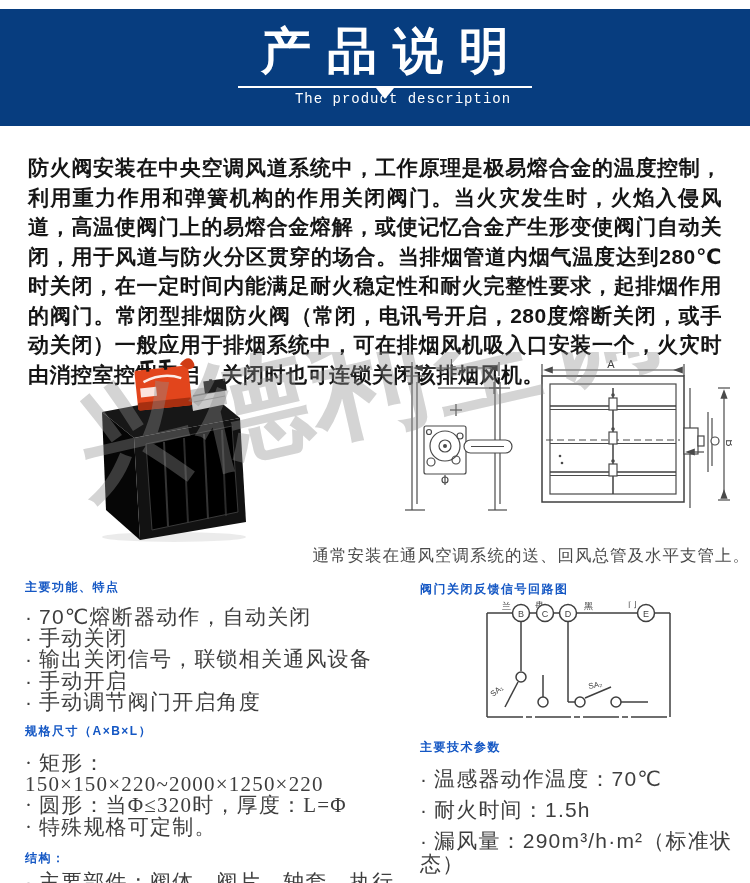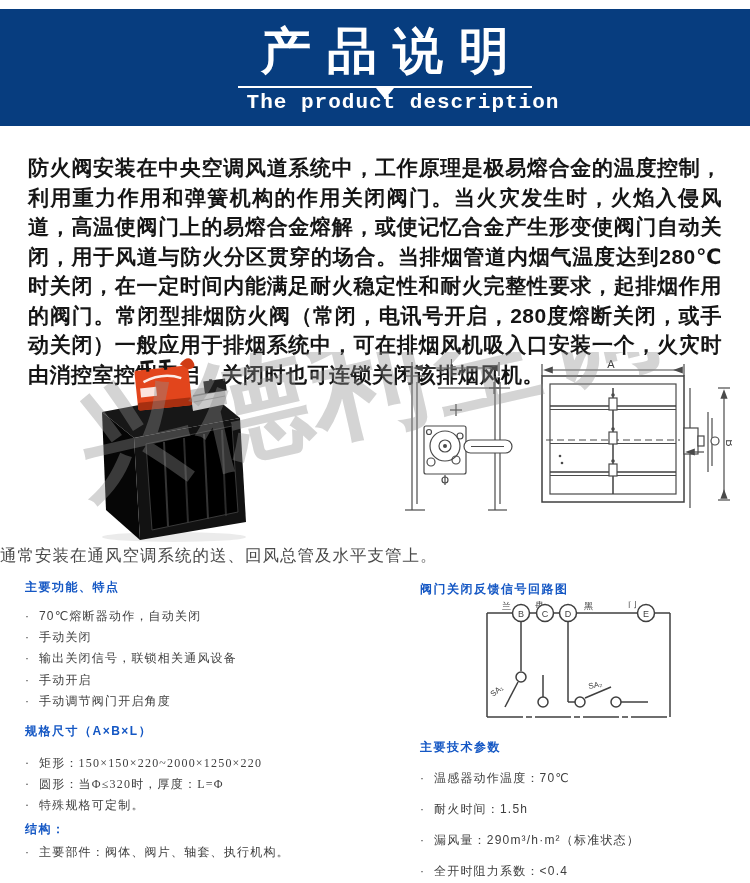--- a/index.html
+++ b/index.html
@@ -14,21 +14,21 @@
     margin-top:15px; color:#ffffff; font-size:50px; font-weight:bold;
     letter-spacing:16px; text-indent:16px; line-height:54px;
   }
   .band-rule { position:relative; width:294px; height:2px; background:#ffffff; margin:8px auto 0; }
   .band-tri {
     position:absolute; left:50%; top:2px; transform:translateX(-50%);
     width:0; height:0; border-left:9px solid transparent; border-right:9px solid transparent;
     border-top:11px solid #ffffff;
   }
   .band-sub {
-    margin-top:3px; color:#ffffff; font-size:21px; font-weight:bold; letter-spacing:1px;
+    margin-top:3px; color:#ffffff; font-size:14px; font-weight:normal; letter-spacing:1px;
     font-family:"Liberation Mono","DejaVu Sans Mono",monospace;
     margin-left:36px;
   }
   
   .intro {
     position:absolute; left:28px; top:153px; width:694px;
     font-size:21px; font-weight:bold; line-height:29.5px; letter-spacing:0.5px;
     text-align:justify; color:#151515;
   }
   
@@ -36,36 +36,36 @@
   .media svg { position:absolute; }
   .svg-photo { left:86px; top:6px; }
   .svg-side  { left:398px; top:6px; }
   .svg-front { left:532px; top:8px; }
   .watermark {
     position:absolute; left:95px; top:18px; width:640px; z-index:5;
     font-size:116px; font-weight:bold; letter-spacing:4px; white-space:nowrap;
     color:#8f8f8f; opacity:0.38; transform:rotate(-13deg); transform-origin:0 100%;
     pointer-events:none;
   }
-  .caption { position:absolute; left:0; top:545px; width:750px; text-align:left;
+  .caption { position:absolute; left:0; top:545px; width:750px; text-align:right;
     font-size:16.5px; color:#4a4a4a; letter-spacing:1px; }
   
   .col { position:absolute; top:570px; }
   .col-left  { left:25px;  width:372px; }
   .col-right { left:420px; width:325px; }
   h3.sec {
     color:#1457c4; font-size:12px; font-weight:bold; letter-spacing:1.5px; line-height:24px;
   }
   .col-left h3.f   { margin-top:5px; }
   .col-left h3.s   { margin-top:7px; }
-  .col-left h3.st  { margin-top:0px; }
+  .col-left h3.st  { margin-top:8px; }
   .col-right h3.c  { margin-top:7px; }
   .col-right h3.p  { margin-top:10px; }
   ul.blist { list-style:none; }
-  ul.blist li { font-size:12px; color:#3e3e3e; letter-spacing:1.2px; line-height:21.2px; }
+  ul.blist li { font-size:21px; color:#3e3e3e; letter-spacing:1.2px; line-height:21.2px; }
   ul.feat  { margin-top:7px; }
   ul.spec  { margin-top:10px;font-family:Liberation Serif, serif; }
   ul.struct{ margin-top:1px; }
   ul.param { margin-top:8px; }
   ul.param li { line-height:23px;margin-top:8px; }
   .dot { display:inline-block; width:14px; }
   li.indent { padding-left:14px; }
   li.indent .dot { visibility:hidden; }
   
   .svg-circuit { display:block; margin:0 0 0 65px; }

